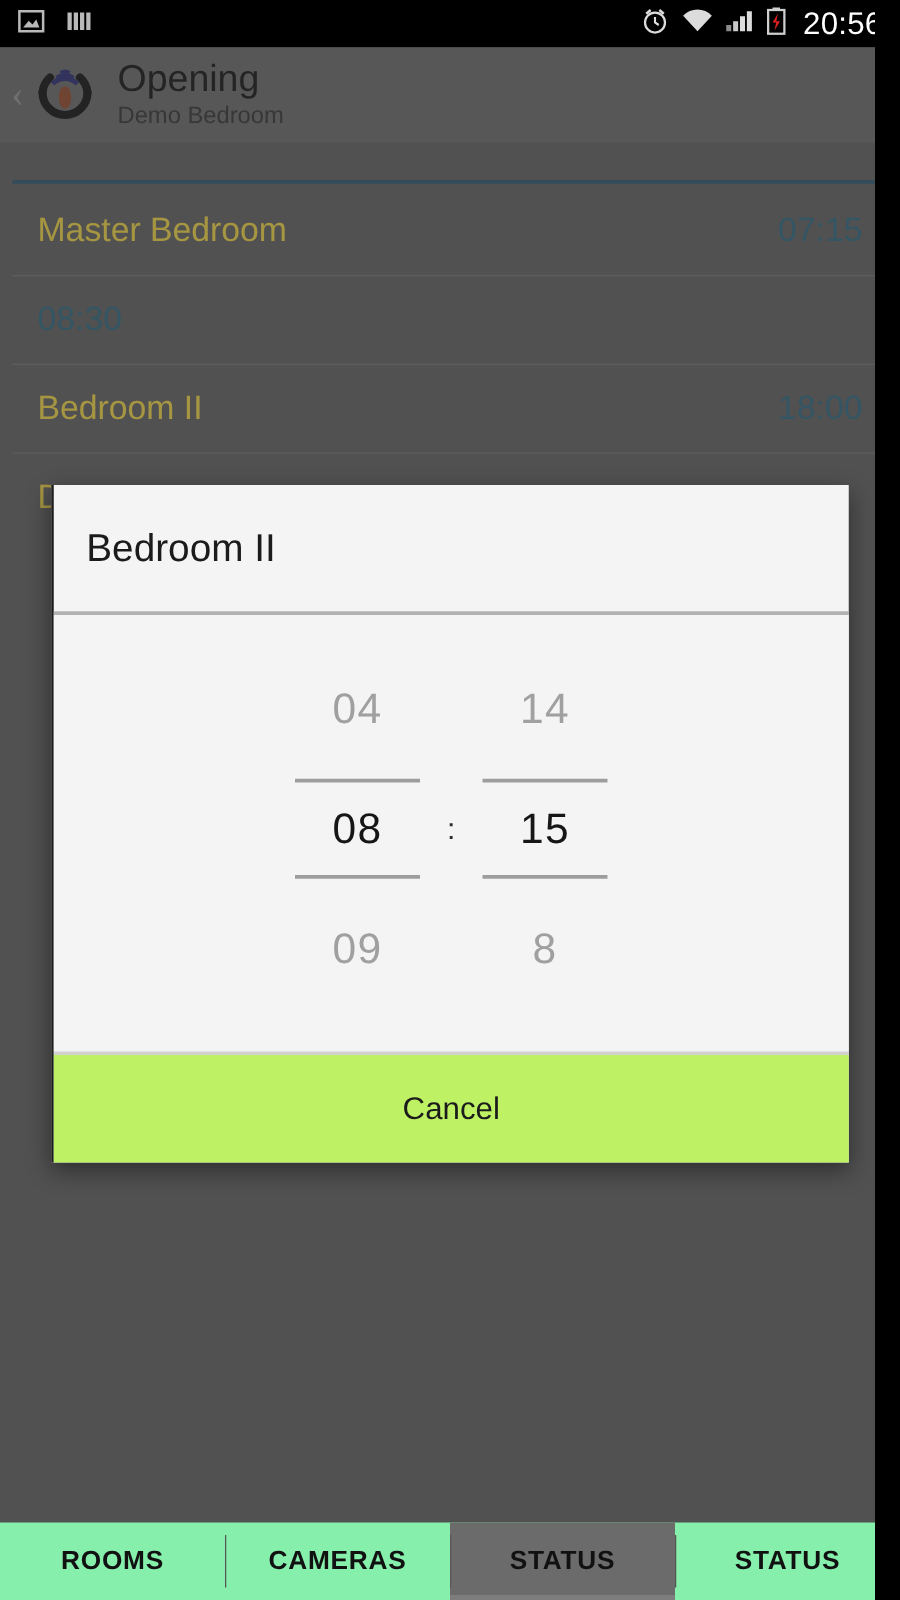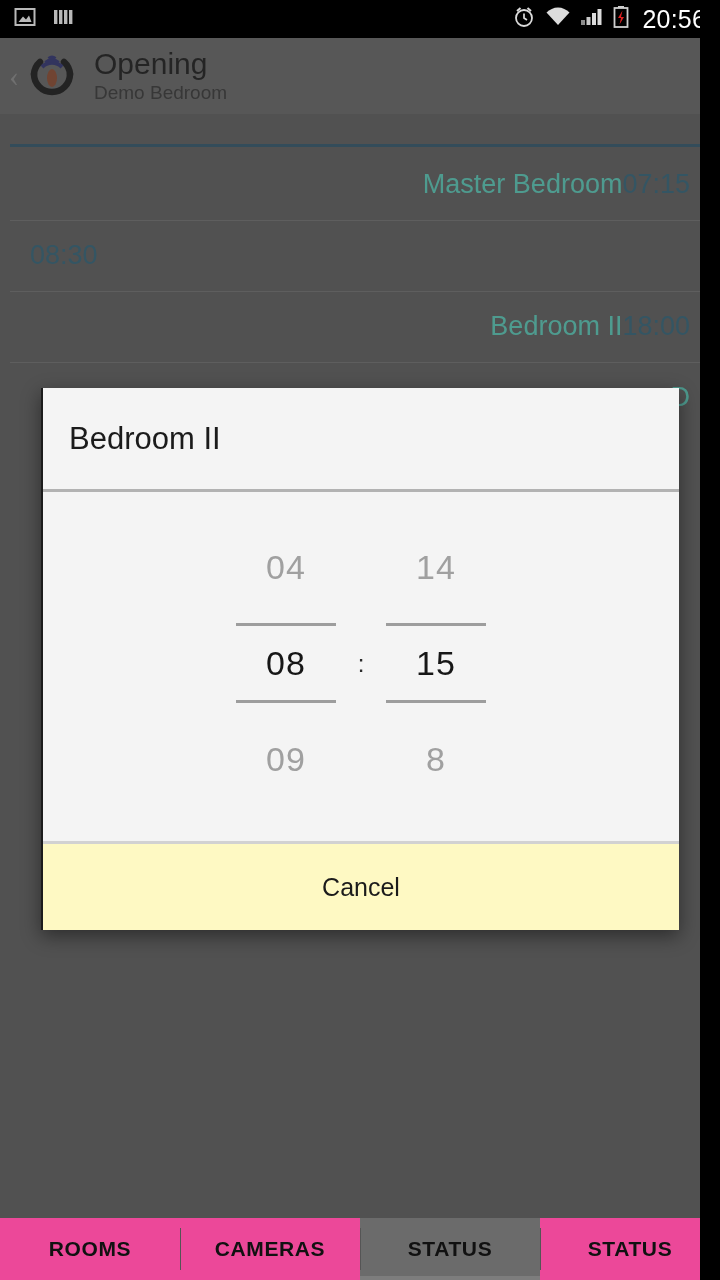--- a/index.html
+++ b/index.html
@@ -128,23 +128,22 @@
   .timer-row + .timer-row::before {
     content: "";
     position: absolute;
     top: 0; left: 10px;
     width: 700px;
     height: 1px;
     background: #7a7a7a;
   }
   .timer-name {
     flex: 1;
-    color: #5eead4;
+    color: #fde047;
     font-size: 27px;
-    text-align: right;
   }
   .timer-time {
     color: #2e6b84;
     font-size: 27px;
   }
 
   
   .scrim {
     position: absolute;
     top: 38px; left: 0;
@@ -153,21 +152,21 @@
     background: rgba(60,60,60,0.45);
   }
 
   
   .tab-bar {
     position: absolute;
     bottom: 0; left: 0;
     width: 720px;
     height: 62px;
     display: flex;
-    background: #ec4899;
+    background: #86efac;
   }
   .tab {
     flex: 1;
     position: relative;
     display: flex;
     align-items: center;
     justify-content: center;
     color: #111111;
     font-size: 21px;
     font-weight: bold;
@@ -293,21 +292,21 @@
     display: flex;
     border-top: 3px solid #d2d2d2;
   }
   .dlg-btn {
     flex: 1;
     display: flex;
     align-items: center;
     justify-content: center;
     font-size: 25px;
     color: #1b1b1b;
-    background: #fef9c3;
+    background: #bef264;
     position: relative;
   }
   .dlg-btn + .dlg-btn::before {
     content: "";
     position: absolute;
     left: 0; top: 0;
     width: 2px;
     height: 100%;
     background: #d2d2d2;
   }

